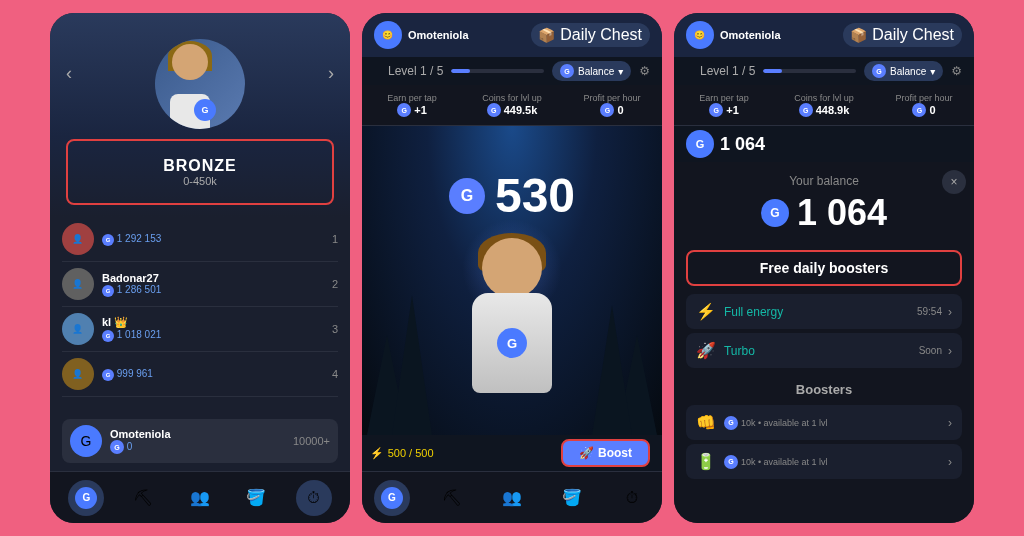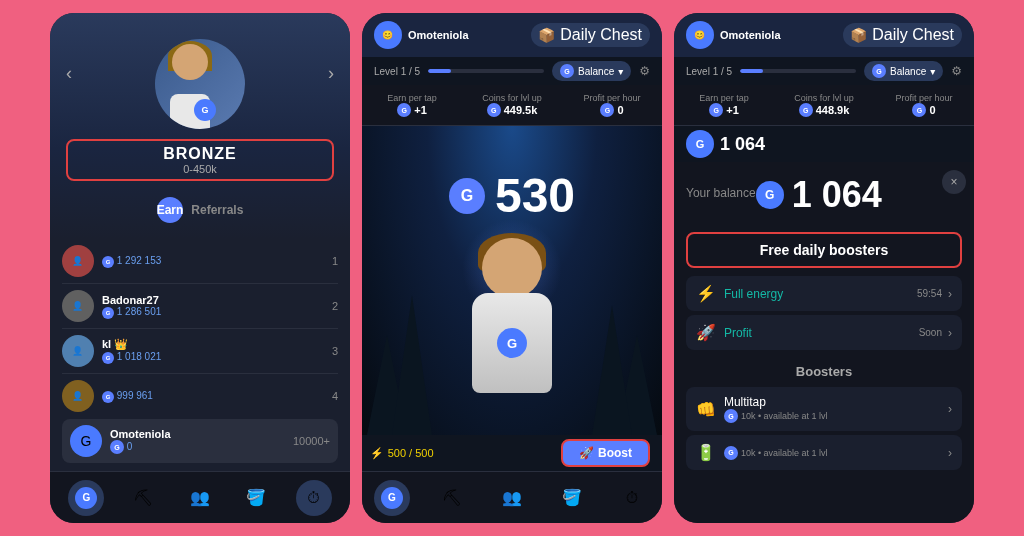--- a/index.html
+++ b/index.html
@@ -104,21 +104,21 @@
       display: flex;
       align-items: center;
       justify-content: center;
       font-size: 9px;
       color: white;
       font-weight: bold;
     }
     .p1-rank-box {
       border: 2px solid #e04040;
       border-radius: 8px;
-      padding: 4px 12px;
+      padding: 16px 12px;
       margin: 10px 16px 4px;
       width: calc(100% - 32px);
       text-align: center;
     }
     .p1-rank-title {
       font-size: 16px;
       font-weight: bold;
       color: white;
       letter-spacing: 1px;
     }
@@ -244,21 +244,21 @@
     }
     .p2-chest-icon { font-size: 14px; }
     .p2-chest-label { font-size: 16px; color: white; }
     .p2-level-bar {
       background: #0f1520;
       padding: 4px 12px;
       display: flex;
       align-items: center;
       gap: 8px;
     }
-    .p2-level-text { font-size: 10px; color: #aaa; }
+    .p2-level-text { font-size: 12px; color: #aaa; margin-left: 14px; }
     .p2-level-progress {
       flex: 1;
       height: 4px;
       background: #2a2f3e;
       border-radius: 2px;
       overflow: hidden;
     }
     .p2-level-fill {
       height: 100%;
       background: #5a7eff;
@@ -377,20 +377,21 @@
 
     
     .p3-content {
       flex: 1;
       background: #12151f;
       overflow-y: auto;
       padding: 0 12px 12px;
     }
     .p3-balance-display {
       display: flex;
+      flex-direction: column;
       align-items: center;
       padding: 12px 0 8px;
     }
     .p3-balance-label { font-size: 12px; color: #888; margin-bottom: 4px; }
     .p3-balance-amount {
       font-size: 36px; font-weight: bold; color: white;
       display: flex; align-items: center; gap: 8px;
     }
     .p3-free-daily-btn {
       border: 2px solid #e04040;
@@ -489,24 +490,20 @@
         <div class="p1-avatar-hair"></div>
         <div class="p1-avatar-head"></div>
         <div class="p1-avatar-body">
           <div class="p1-avatar-badge">G</div>
         </div>
       </div>
       <div class="p1-rank-box highlight-box">
         <div class="p1-rank-title">BRONZE</div>
         <div class="p1-rank-sub">0-450k</div>
       </div>
-      <div class="p1-tabs">
-        <div class="p1-tab active">Earn</div>
-        <div class="p1-tab inactive">Referrals</div>
-      </div>
     </div>
 
     <div class="p1-list">
 
     <div class="p1-list-item">
       <div class="p1-list-avatar" style="background:#a04040;color:white;font-size:9px;">👤</div>
       <div class="p1-list-info">
         <div class="p1-list-score">
           <span style="background:#5a7eff;width:12px;height:12px;border-radius:50%;display:inline-flex;align-items:center;justify-content:center;font-size:6px;color:white;font-weight:bold;">G</span>
           1 292 153
@@ -742,31 +739,30 @@
 
       <div class="p3-booster-item">
         <span class="p3-booster-icon">⚡</span>
         <span class="p3-booster-name">Full energy</span>
         <span class="p3-booster-timer">59:54</span>
         <span class="p3-booster-arrow">›</span>
       </div>
 
       <div class="p3-booster-item">
         <span class="p3-booster-icon">🚀</span>
-        <span class="p3-booster-name">Profit</span>
+        <span class="p3-booster-name">Turbo</span>
         <span class="p3-booster-timer">Soon</span>
         <span class="p3-booster-arrow">›</span>
       </div>
 
       <div class="p3-section-title">Boosters</div>
 
       <div class="p3-upgrade-item">
         <span class="p3-upgrade-icon">👊</span>
         <div style="flex:1;">
-          <div class="p3-upgrade-name">Multitap</div>
           <div class="p3-upgrade-cost">
             <span class="coin-icon">G</span>
             <span>10k • available at 1 lvl</span>
           </div>
         </div>
         <span class="p3-upgrade-arrow">›</span>
       </div>
 
       <div class="p3-upgrade-item">
         <span class="p3-upgrade-icon">🔋</span>

